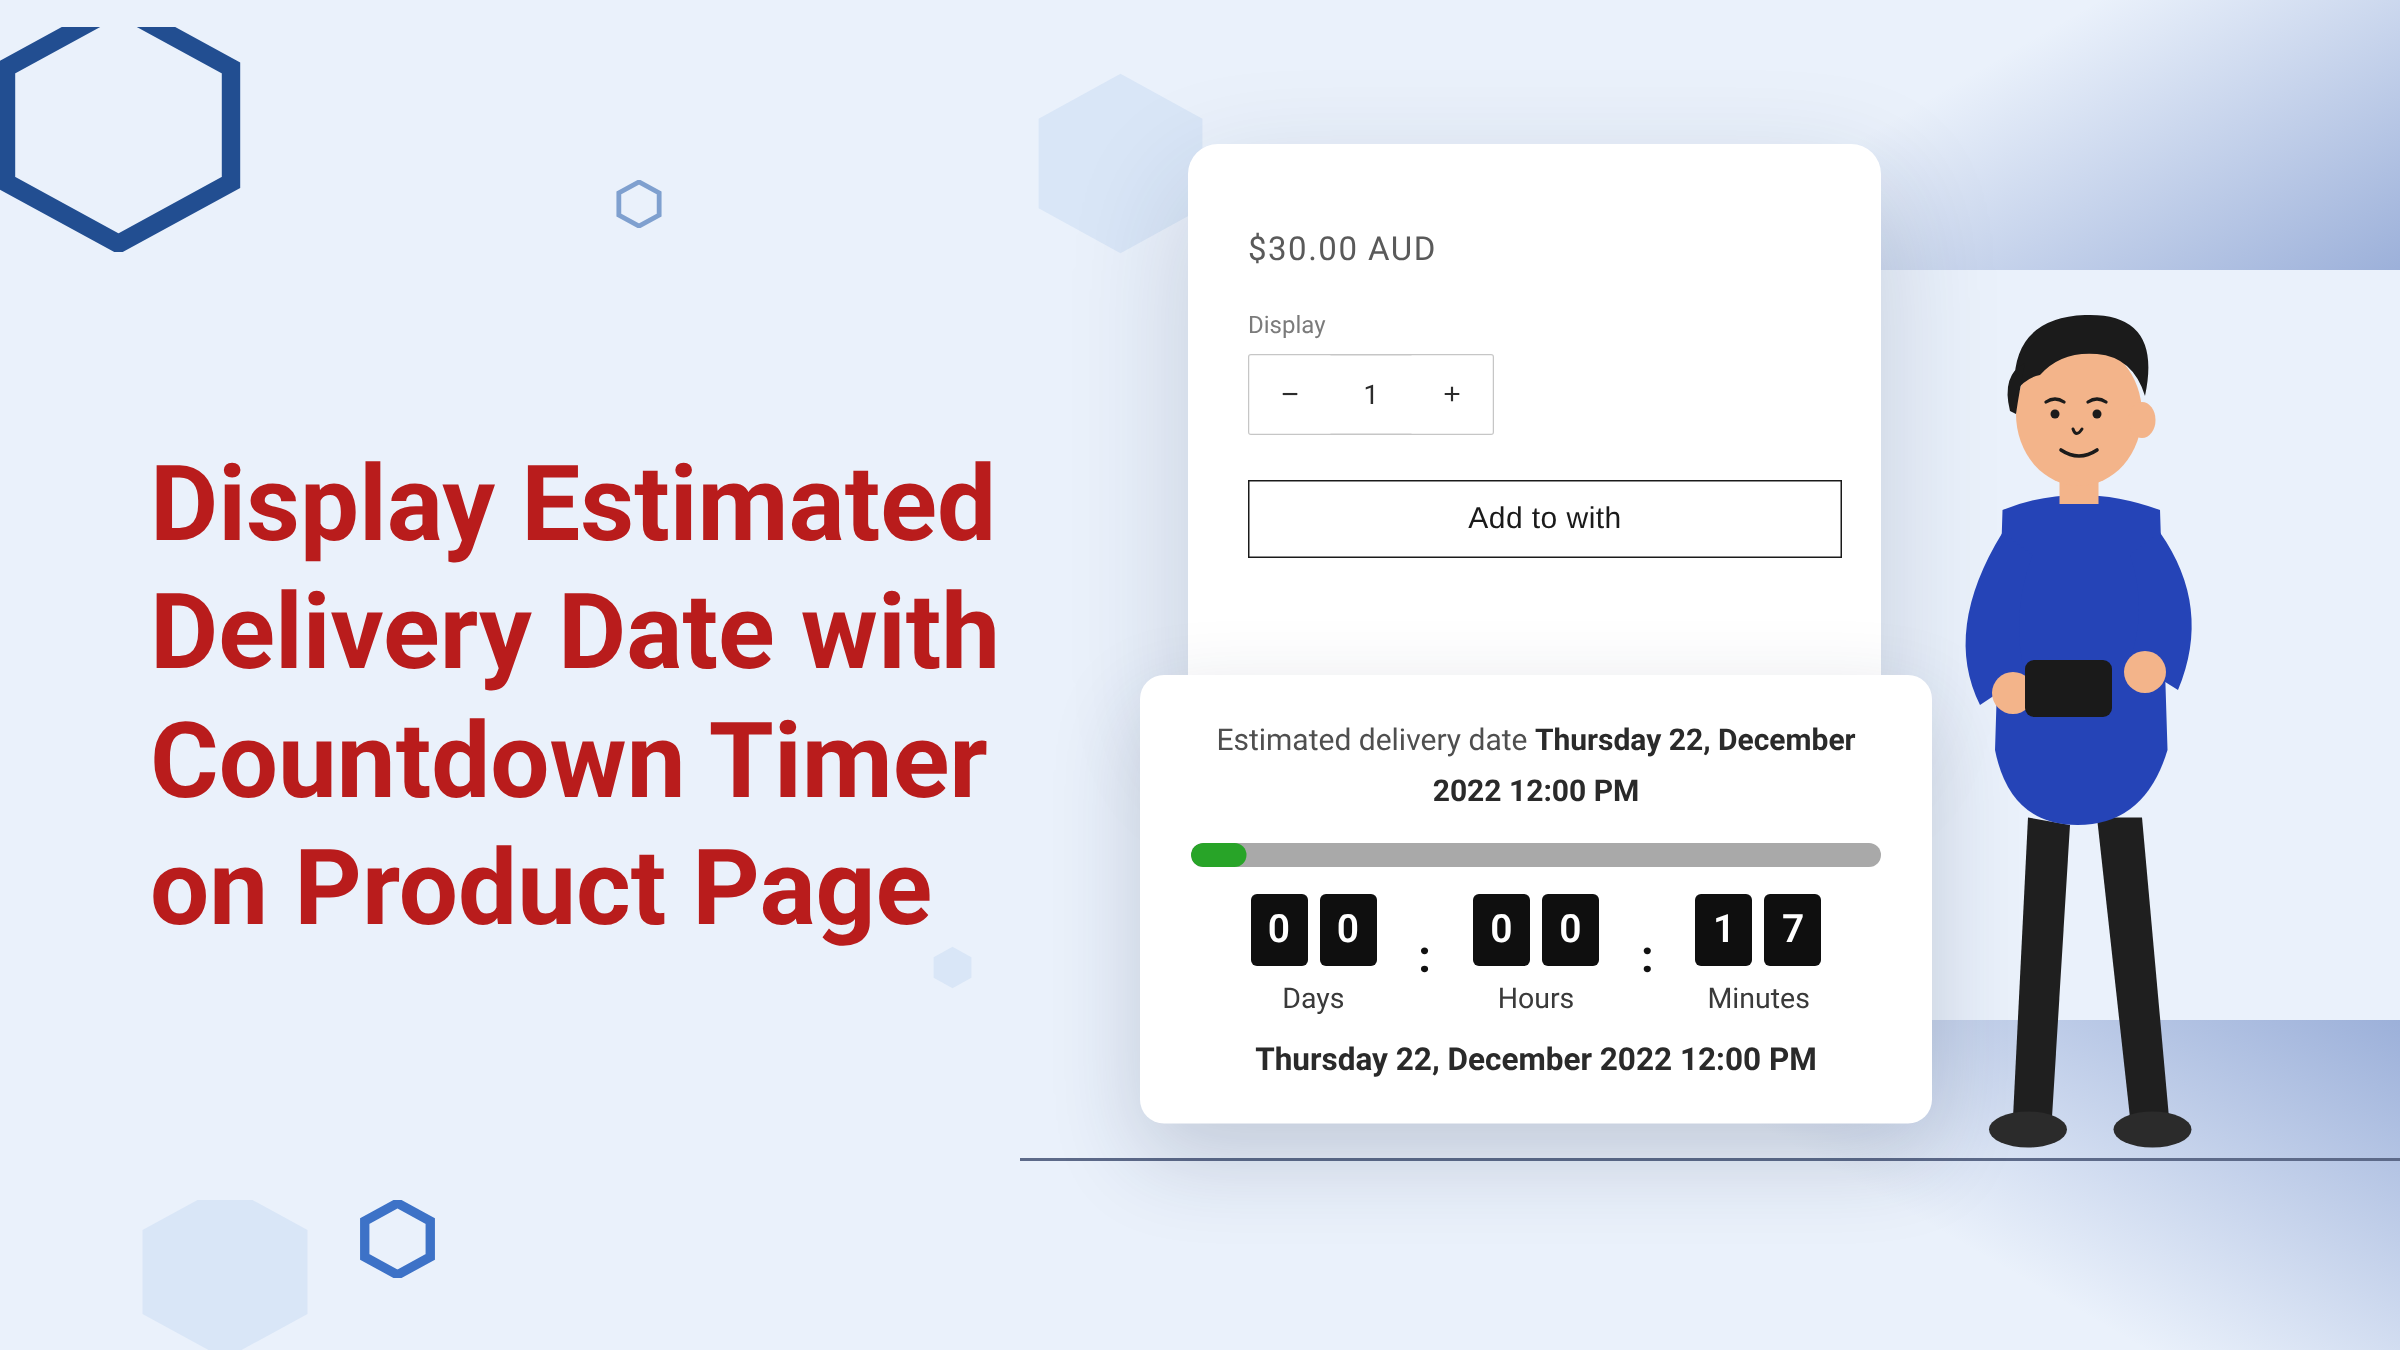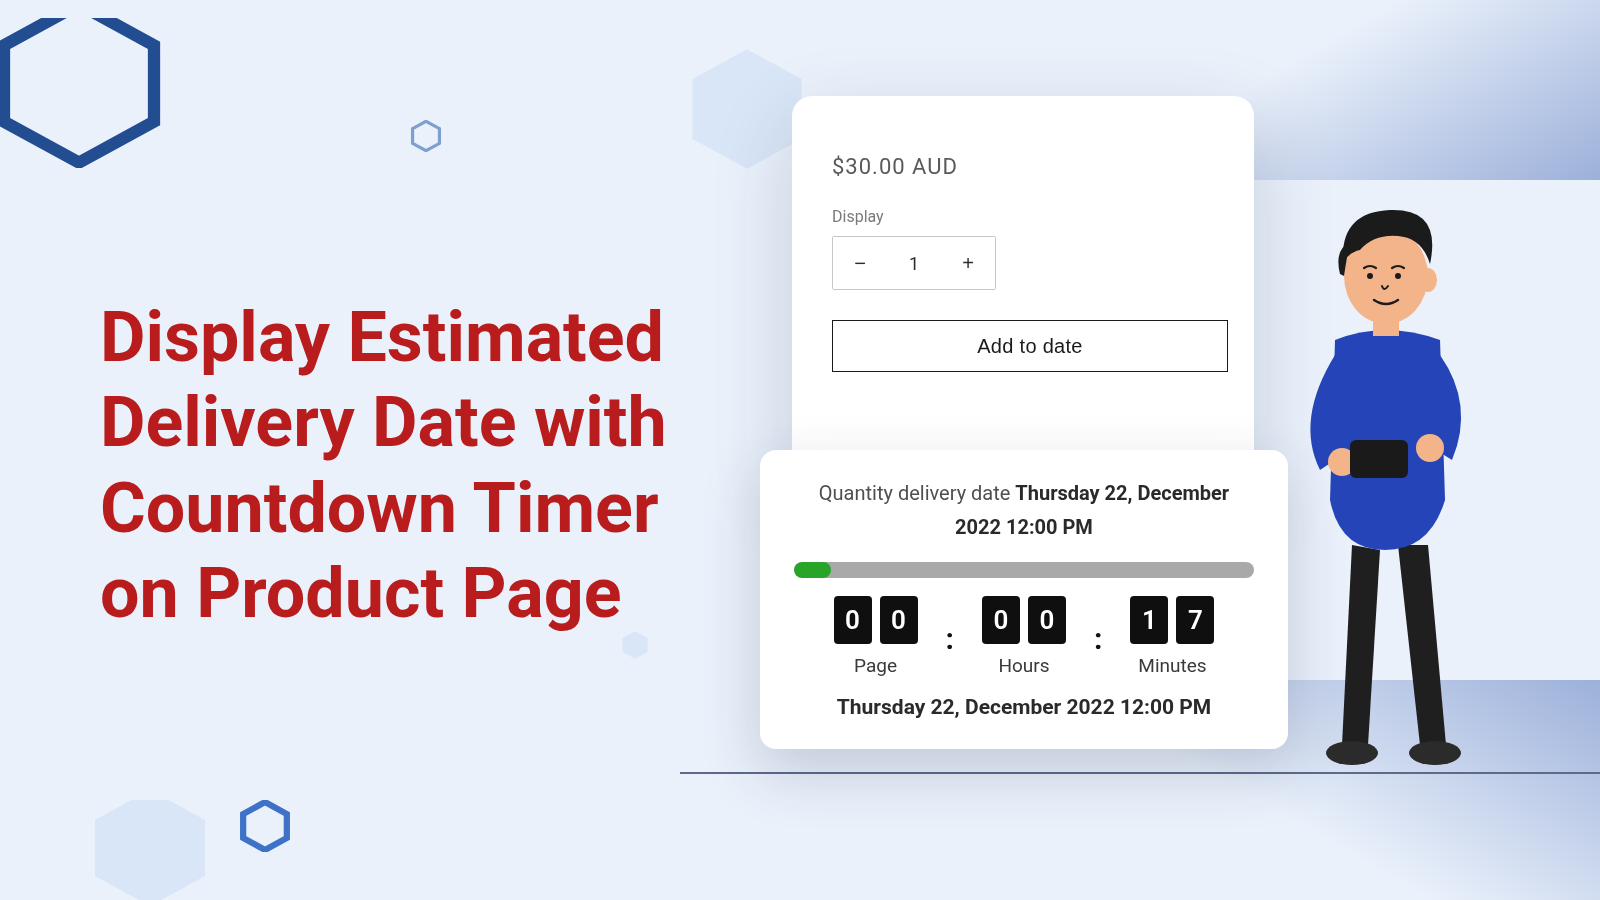--- a/index.html
+++ b/index.html
@@ -99,38 +99,38 @@
 <h1 class="headline">Display Estimated Delivery Date with Countdown Timer on Product Page</h1>
 
 <div class="product-card">
   <div class="price">$30.00 AUD</div>
   <div class="qty-label">Display</div>
   <div class="qty-row">
     <button class="qty-btn">−</button>
     <div class="qty-val">1</div>
     <button class="qty-btn">+</button>
   </div>
-  <button class="add-cart">Add to date</button>
+  <button class="add-cart">Add to with</button>
 </div>
 
 <div class="delivery-card">
   <div class="est">
-    <span>Quantity delivery date </span><b>Thursday 22, December 2022 12:00 PM</b>
+    <span>Estimated delivery date </span><b>Thursday 22, December 2022 12:00 PM</b>
   </div>
   <div class="progress-wrap">
     <div class="progress-fill" id="pfill" style="width: 8%;"></div>
   </div>
 
   <div class="countdown">
     <div class="cd-group">
       <div class="cd-digits">
         <div class="cd-digit" id="d1">0</div>
         <div class="cd-digit" id="d2">0</div>
       </div>
-      <div class="cd-label">Page</div>
+      <div class="cd-label">Days</div>
     </div>
     <div class="cd-sep">:</div>
     <div class="cd-group">
       <div class="cd-digits">
         <div class="cd-digit" id="h1">0</div>
         <div class="cd-digit" id="h2">0</div>
       </div>
       <div class="cd-label">Hours</div>
     </div>
     <div class="cd-sep">:</div>

